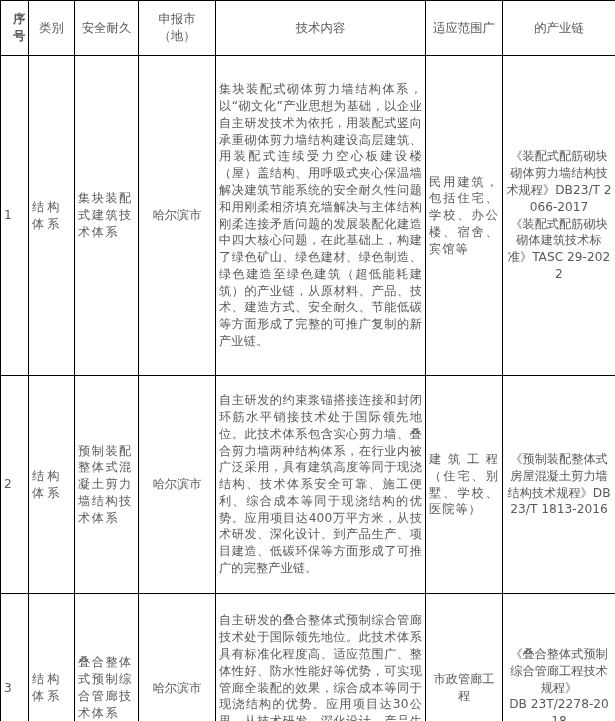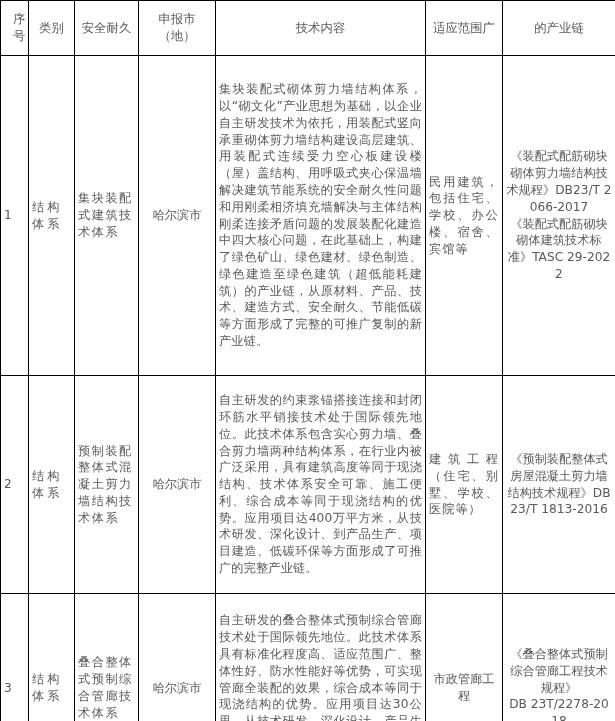--- a/index.html
+++ b/index.html
@@ -42,21 +42,21 @@
     <col style="width:28px">
     <col style="width:46px">
     <col style="width:64px">
     <col style="width:77px">
     <col style="width:210px">
     <col style="width:77px">
     <col style="width:113px">
   </colgroup>
   <thead>
     <tr>
-      <th style="padding:0 12px;">序号</th>
+      <th style="padding:0 12px;font-weight:bold;">序号</th>
       <th>类别</th>
       <th>安全耐久</th>
       <th style="padding:0 8px;">申报市（地）</th>
       <th>技术内容</th>
       <th>适应范围广</th>
       <th>的产业链</th>
     </tr>
   </thead>
   <tbody>
     <tr class="r1">

